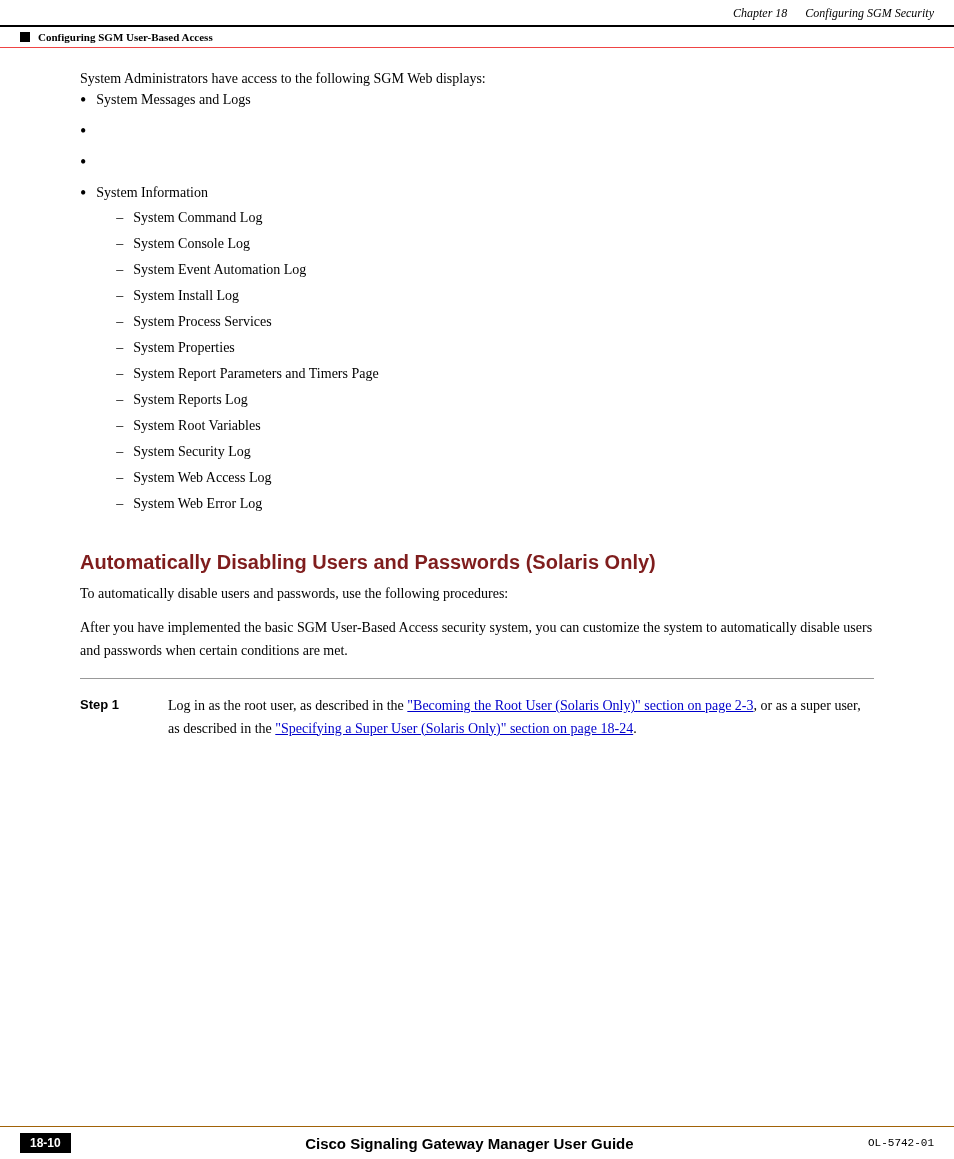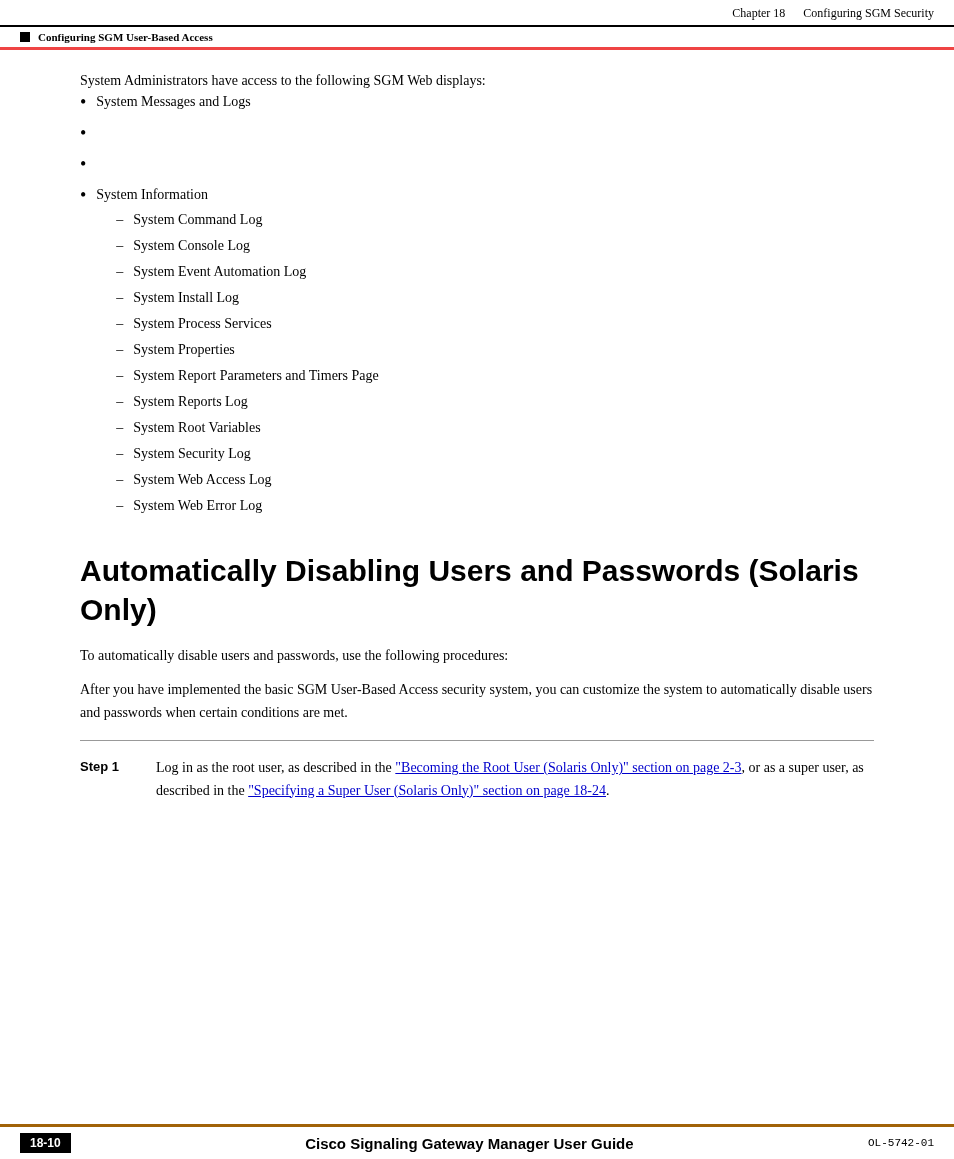--- a/index.html
+++ b/index.html
@@ -27,28 +27,29 @@
       display: flex;
       justify-content: flex-end;
       align-items: center;
       padding: 6px 20px 4px 20px;
       border-bottom: 2px solid #000;
     }
 
     .top-header-text {
       font-size: 12px;
       color: #000;
+      font-style: italic;
     }
 
     
     .sub-header {
       display: flex;
       align-items: center;
       padding: 4px 20px;
-      border-bottom: 3px solid #ef4444;
+      border-bottom: 1px solid #ef4444;
       background: #fff;
     }
 
     .sub-header-icon {
       width: 10px;
       height: 10px;
       background: #000;
       margin-right: 8px;
       flex-shrink: 0;
     }
@@ -110,25 +111,25 @@
 
     .dash {
       margin-right: 10px;
       flex-shrink: 0;
       font-size: 14px;
     }
 
     
     .section-heading {
       font-family: Arial, Helvetica, sans-serif;
-      font-size: 30px;
-      font-weight: bold;
-      color: #000000;
+      font-size: 20px;
+      font-weight: bold;
+      color: #7f1d1d;
       margin-top: 30px;
-      margin-bottom: 16px;
+      margin-bottom: 8px;
       line-height: 1.3;
     }
 
     
     .body-para {
       font-size: 14px;
       line-height: 1.6;
       margin-bottom: 12px;
     }
 
@@ -137,20 +138,21 @@
       border: none;
       border-top: 1px solid #999;
       margin: 16px 0;
     }
 
     
     .step-container {
       display: flex;
       align-items: flex-start;
       margin-top: 8px;
+      gap: 12px;
     }
 
     .step-label {
       font-family: Arial, Helvetica, sans-serif;
       font-size: 13px;
       font-weight: bold;
       min-width: 60px;
       margin-right: 16px;
       padding-top: 2px;
       flex-shrink: 0;
@@ -162,21 +164,21 @@
       flex: 1;
     }
 
     .link-text {
       color: #0000cc;
       text-decoration: underline;
     }
 
     
     .footer {
-      border-top: 3px solid #a16207;
+      border-top: 1px solid #a16207;
       display: flex;
       justify-content: space-between;
       align-items: center;
       padding: 6px 20px;
       margin-top: auto;
     }
 
     .footer-page-badge {
       background: #000;
       color: #fff;

